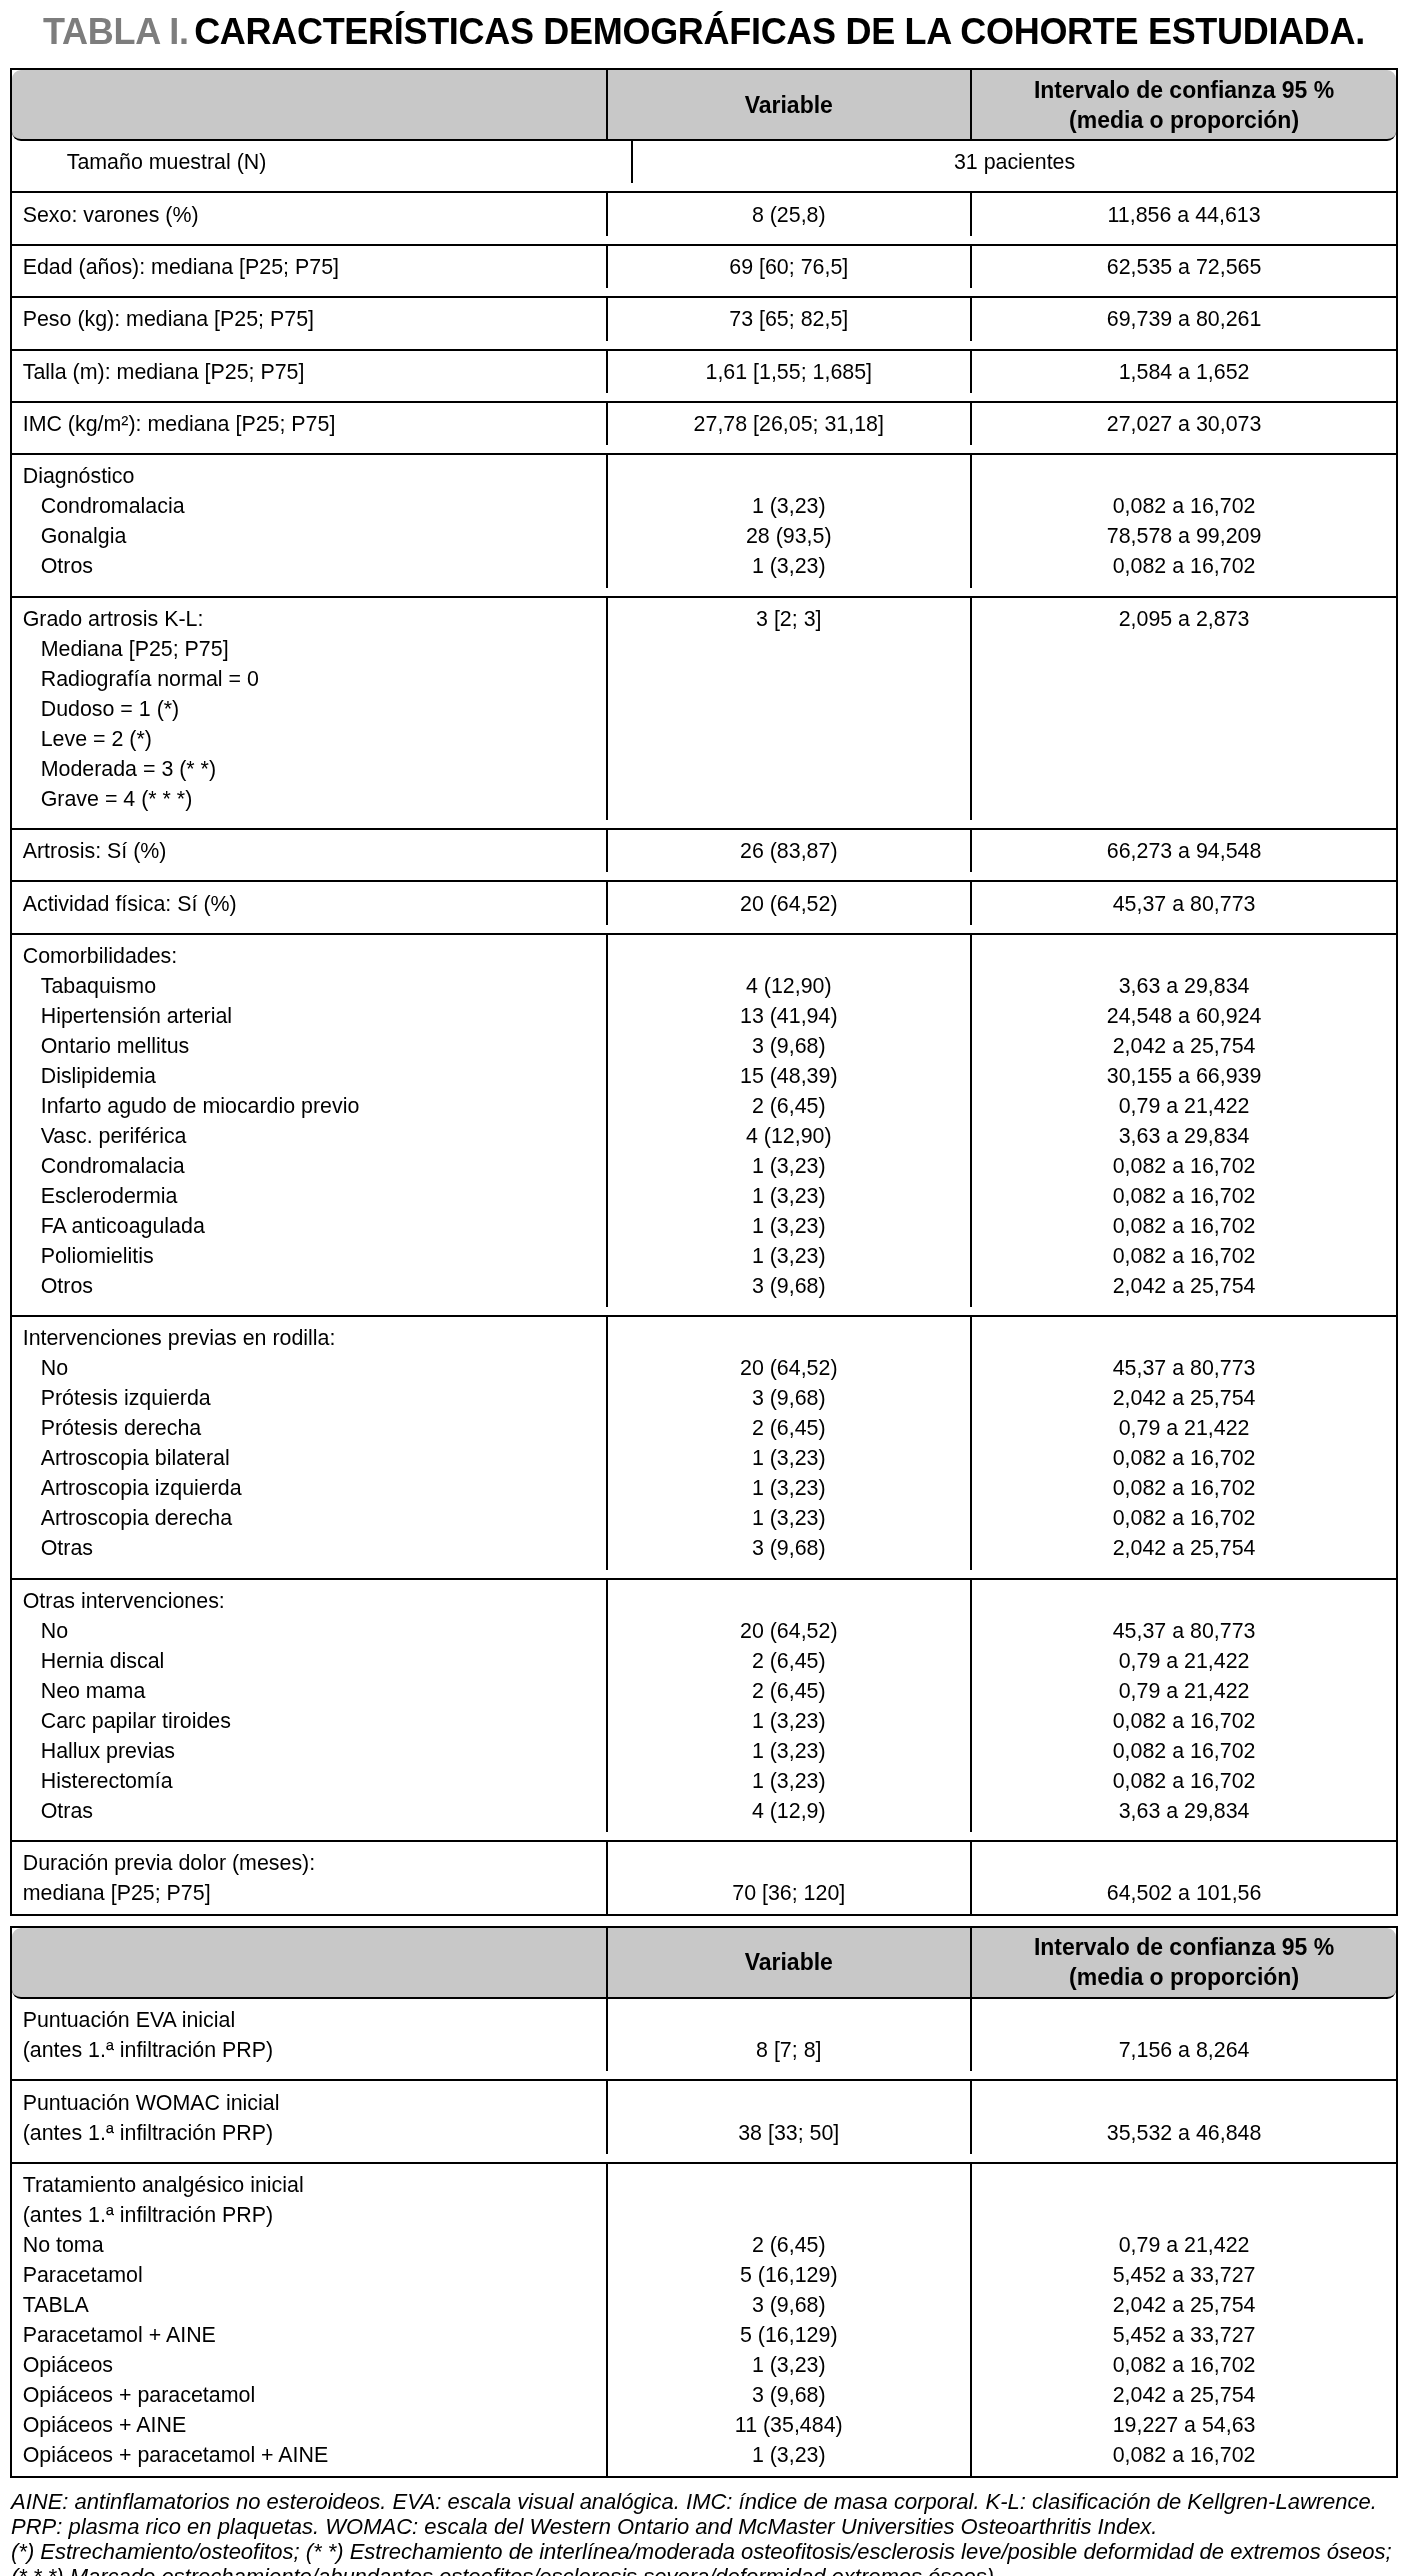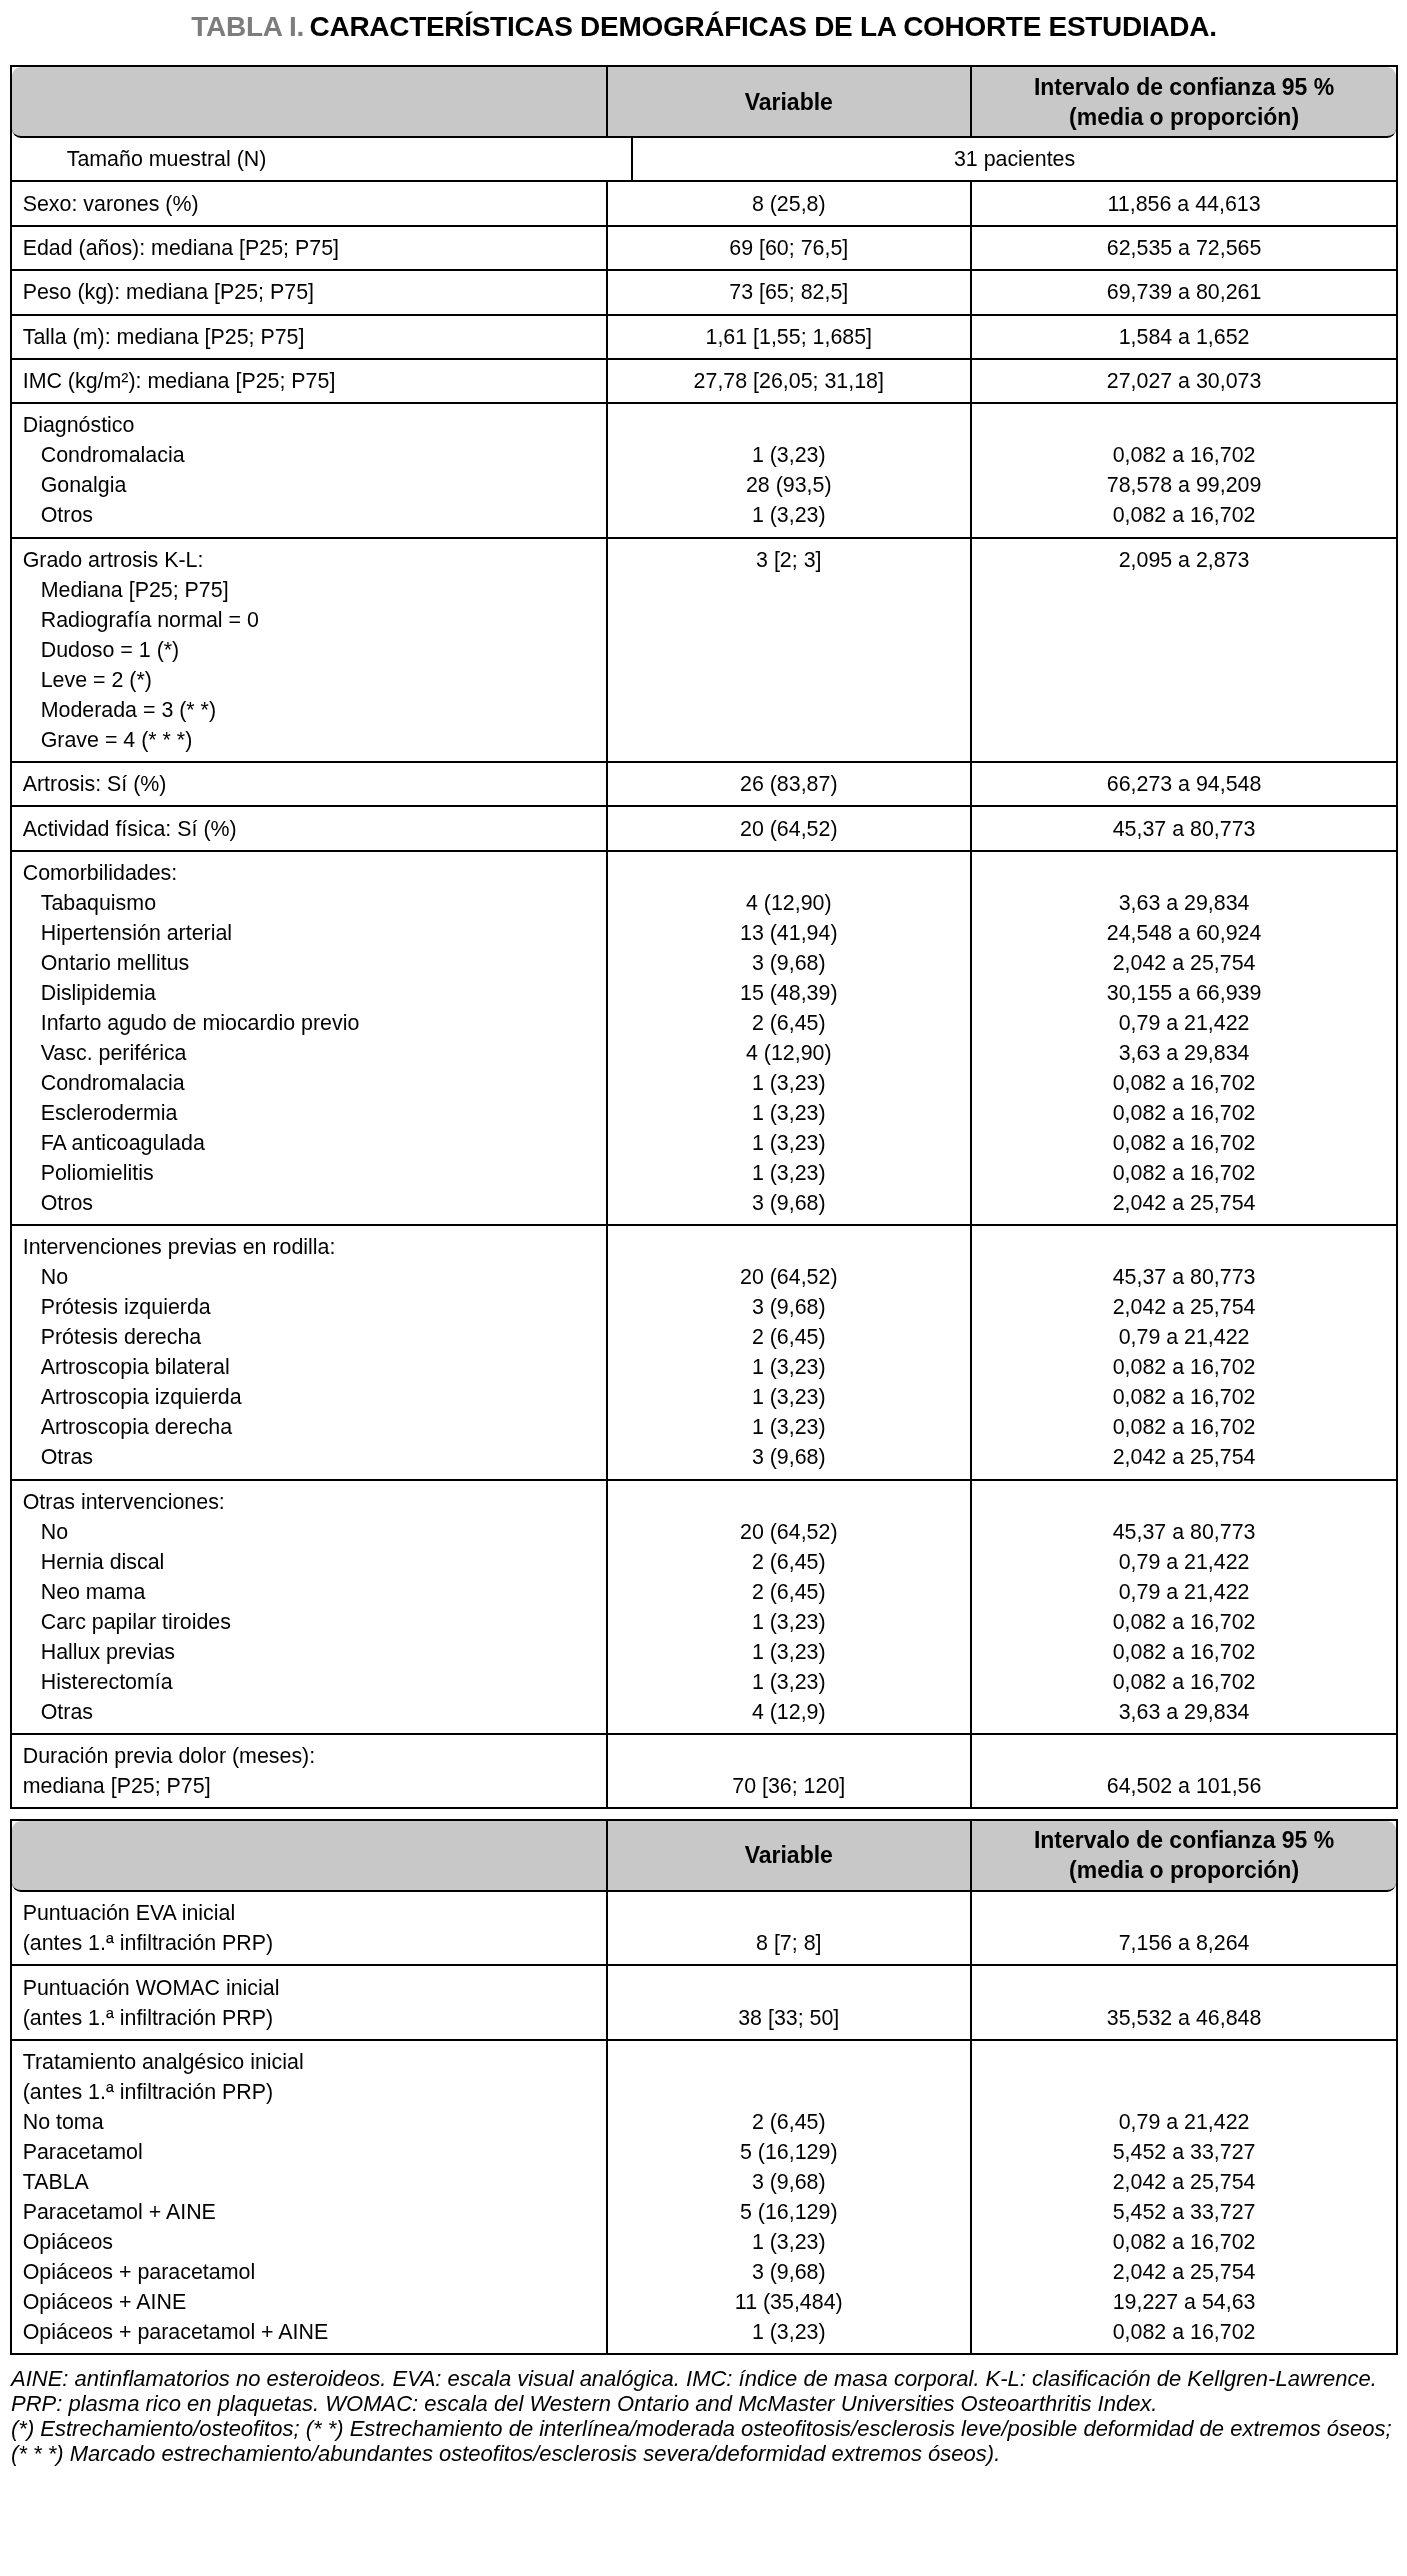--- a/index.html
+++ b/index.html
@@ -4,43 +4,43 @@
 <style>
   * { margin:0; padding:0; box-sizing:border-box; }
   html,body { background:#ffffff; }
   .page {
     width:1408px; height:2576px; overflow:hidden;
     background:var(--page-bg,#fff); color:#000;
     font-family:"Liberation Sans","DejaVu Sans",sans-serif;
     position:relative;
   }
   .title {
-    padding-top:11px; margin-bottom:22px;
-    text-align:center; font-size:28px; font-weight:bold;
+    padding-top:11px; margin-bottom:15px;
+    text-align:center; font-size:36px; font-weight:bold;
     letter-spacing:-0.3px; white-space:nowrap;
   }
   .title .tprefix { color:var(--title-prefix,#7d7d7d); margin-right:5.5px; }
   #tables { margin:0 9.7px; }
   .dtable { border:2.8px solid var(--border-c,#000); background:#fff; }
   .dtable + .dtable { margin-top:9.7px; }
   .thead {
     display:grid; grid-template-columns:42.9% 26.3% 30.8%;
     background:var(--header-bg,#c8c8c8);
     border-bottom:2.8px solid var(--border-c,#000);
     border-radius:9px;
   }
   .th {
     display:flex; flex-direction:column; justify-content:center; align-items:center;
     min-height:69px; font-weight:bold; font-size:23px; line-height:30px;
     text-align:center; white-space:nowrap;
   }
   .th.c2, .th.c3 { border-left:2.1px solid var(--border-c,#000); }
   .row { display:grid; grid-template-columns:42.9% 26.3% 30.8%; }
   .row.span { grid-template-columns:42.9% 57.1%;margin-left:44px; }
-  .row + .row { border-top:2.1px solid var(--border-c,#000); }
+  .row + .row { border-top:2.1px solid var(--border-c,#000);margin-top:8px; }
   .col { padding:6.2px 0; }
   .col.c2, .col.c3 { border-left:2.1px solid var(--border-c,#000); }
   .line { height:30px; line-height:30px; font-size:21.4px; white-space:nowrap; }
   .col.c1 .line { padding-left:11px; }
   .col.c1 .line.indent { padding-left:29px; }
   .col.c2 .line, .col.c3 .line { text-align:center; padding:0 2.8px; }
   .footnote { margin:11px 11px 0; font-style:italic; font-size:22px; line-height:25px; }
   .footnote p { margin:0; }
 </style>
 </head>

